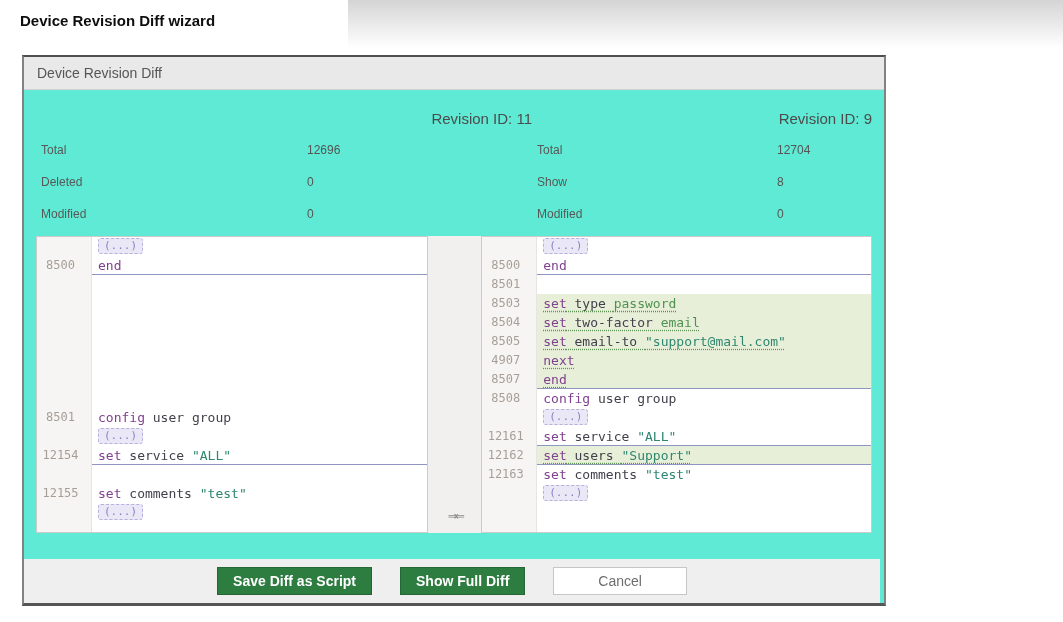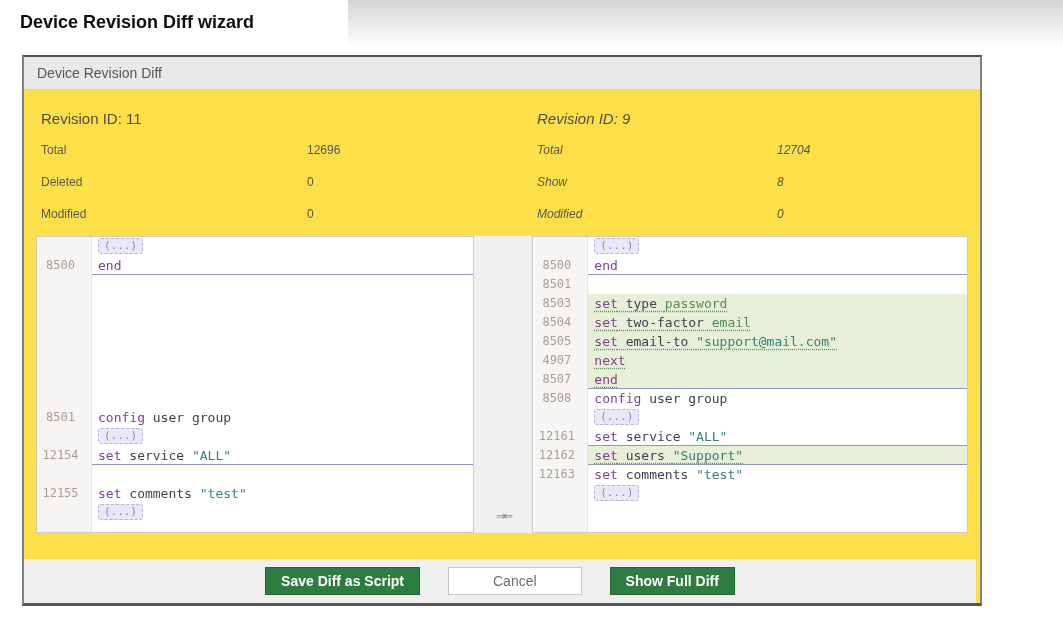--- a/index.html
+++ b/index.html
@@ -7,37 +7,37 @@
     width:1063px;height:622px;position:relative;overflow:hidden;
     background:#ffffff;font-family:"Liberation Sans", sans-serif;
   }
   .top-shade{
     position:absolute;top:0;left:348px;right:0;height:48px;
     background:linear-gradient(to bottom, rgba(170,170,170,.5), rgba(255,255,255,0));
     pointer-events:none;
   }
   .page-title{
     position:absolute;left:20px;top:12px;
-    font-size:18px;font-weight:700;color:#0e0e0e;
+    font-size:15px;font-weight:700;color:#0e0e0e;
   }
   .dialog{
-    position:absolute;left:22px;top:55px;width:960px;height:551px;
-    box-sizing:border-box;background:#fde047;
+    position:absolute;left:22px;top:55px;width:864px;height:551px;
+    box-sizing:border-box;background:#5eead4;
     border:2px solid #828282;border-top-color:#4e4e4e;border-bottom:3px solid #555;
   }
   .dialog-header{
     height:32px;line-height:32px;background:#e9e9e9;border-bottom:1px solid #d2d2d2;
     padding-left:13px;font-size:14px;color:#565656;
   }
   .dialog-body{padding:0 12px;}
   
   .stats{display:flex;margin-top:14px;}
   .stats-col.left{width:496px;}
-  .stats-col.right{flex:1;font-style:italic;}
-  .rev-title{font-size:15px;color:#4c4c4c;height:30px;line-height:30px;padding-left:5px;}
+  .stats-col.right{flex:1;}
+  .rev-title{font-size:15px;color:#4c4c4c;height:30px;line-height:30px;padding-left:5px;text-align:right;}
   .stat-row{display:flex;height:32px;line-height:32px;font-size:12px;color:#585858;padding-left:5px;}
   .stats-col.left .stat-label{width:266px;}
   .stats-col.right .stat-label{width:240px;}
   .stat-value{color:#555;}
   
   .diff{display:flex;margin-top:6px;height:297px;}
   .diff-panel{
     display:flex;flex-direction:column;background:#fff;
     border:1px solid #cbcbcb;box-sizing:border-box;overflow:hidden;
   }
@@ -259,16 +259,16 @@
             <span class="ln"></span>
             <span class="code"></span>
           </div>
         </div>
     </div>
 
   </div>
 
   <div class="dialog-footer">
     <button class="btn btn-green">Save Diff as Script</button>
+    <button class="btn btn-green">Show Full Diff</button>
     <button class="btn btn-cancel">Cancel</button>
-    <button class="btn btn-green">Show Full Diff</button>
   </div>
 </div>
 
 </body></html>

